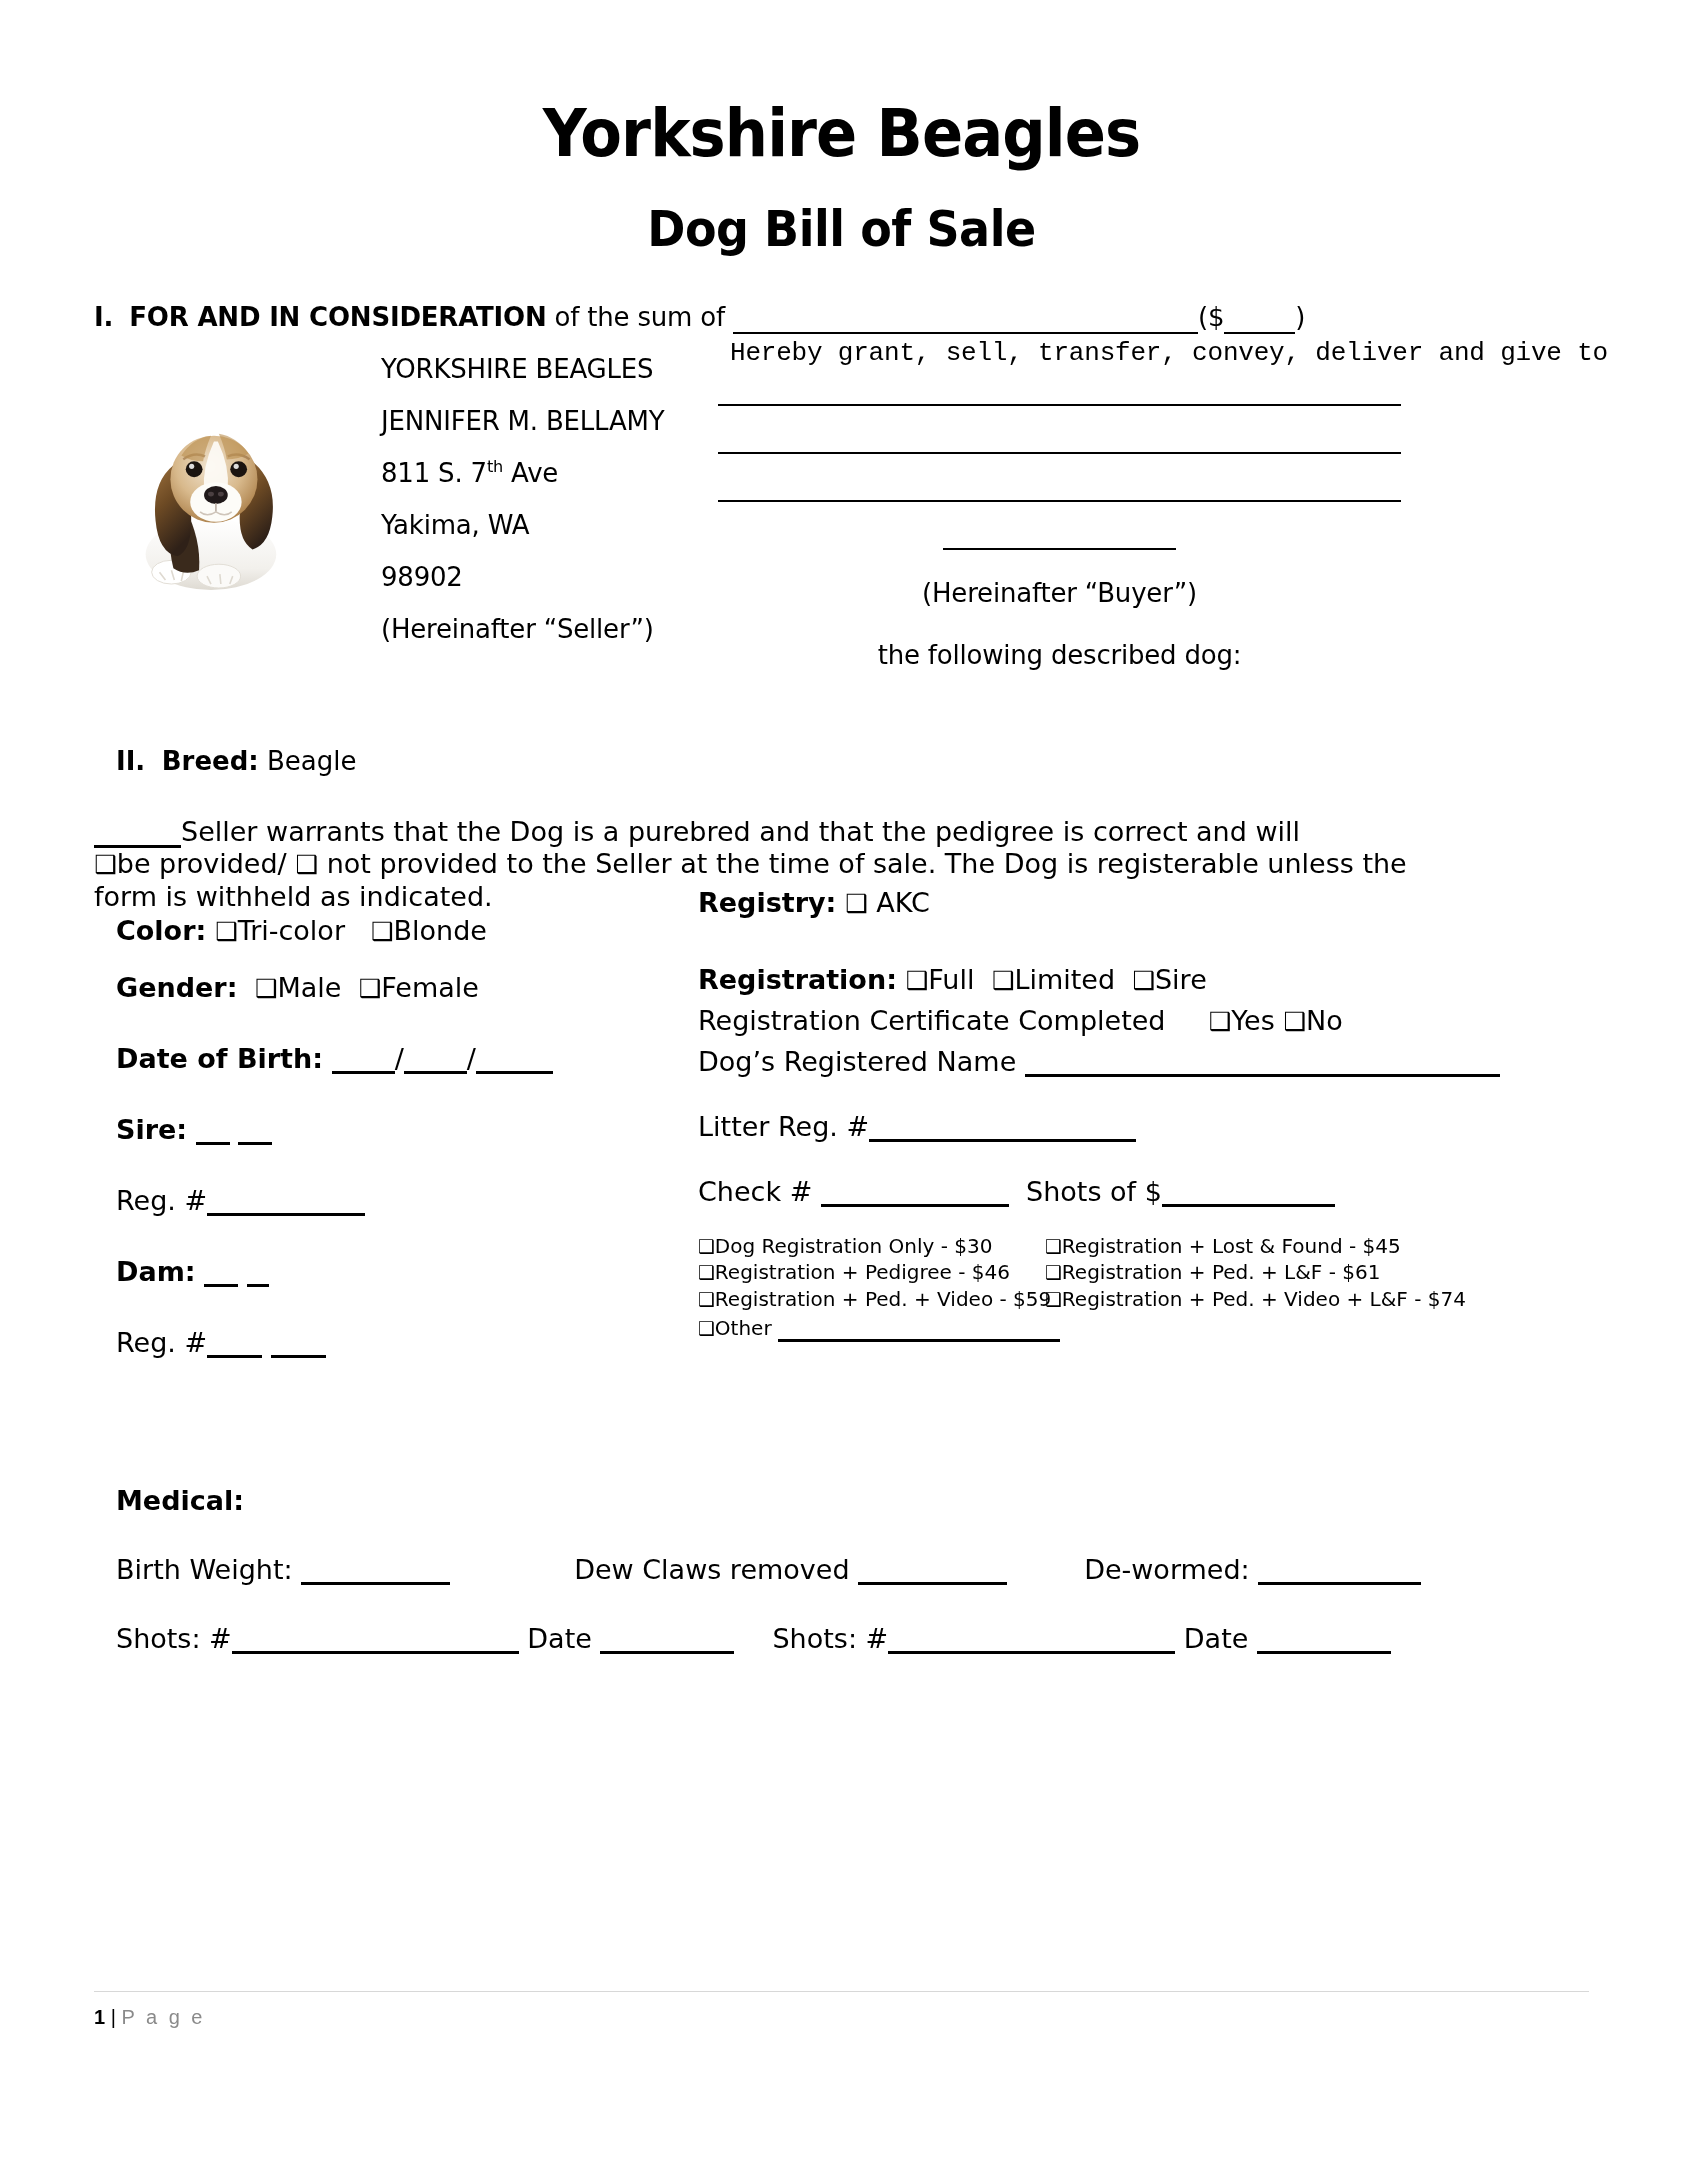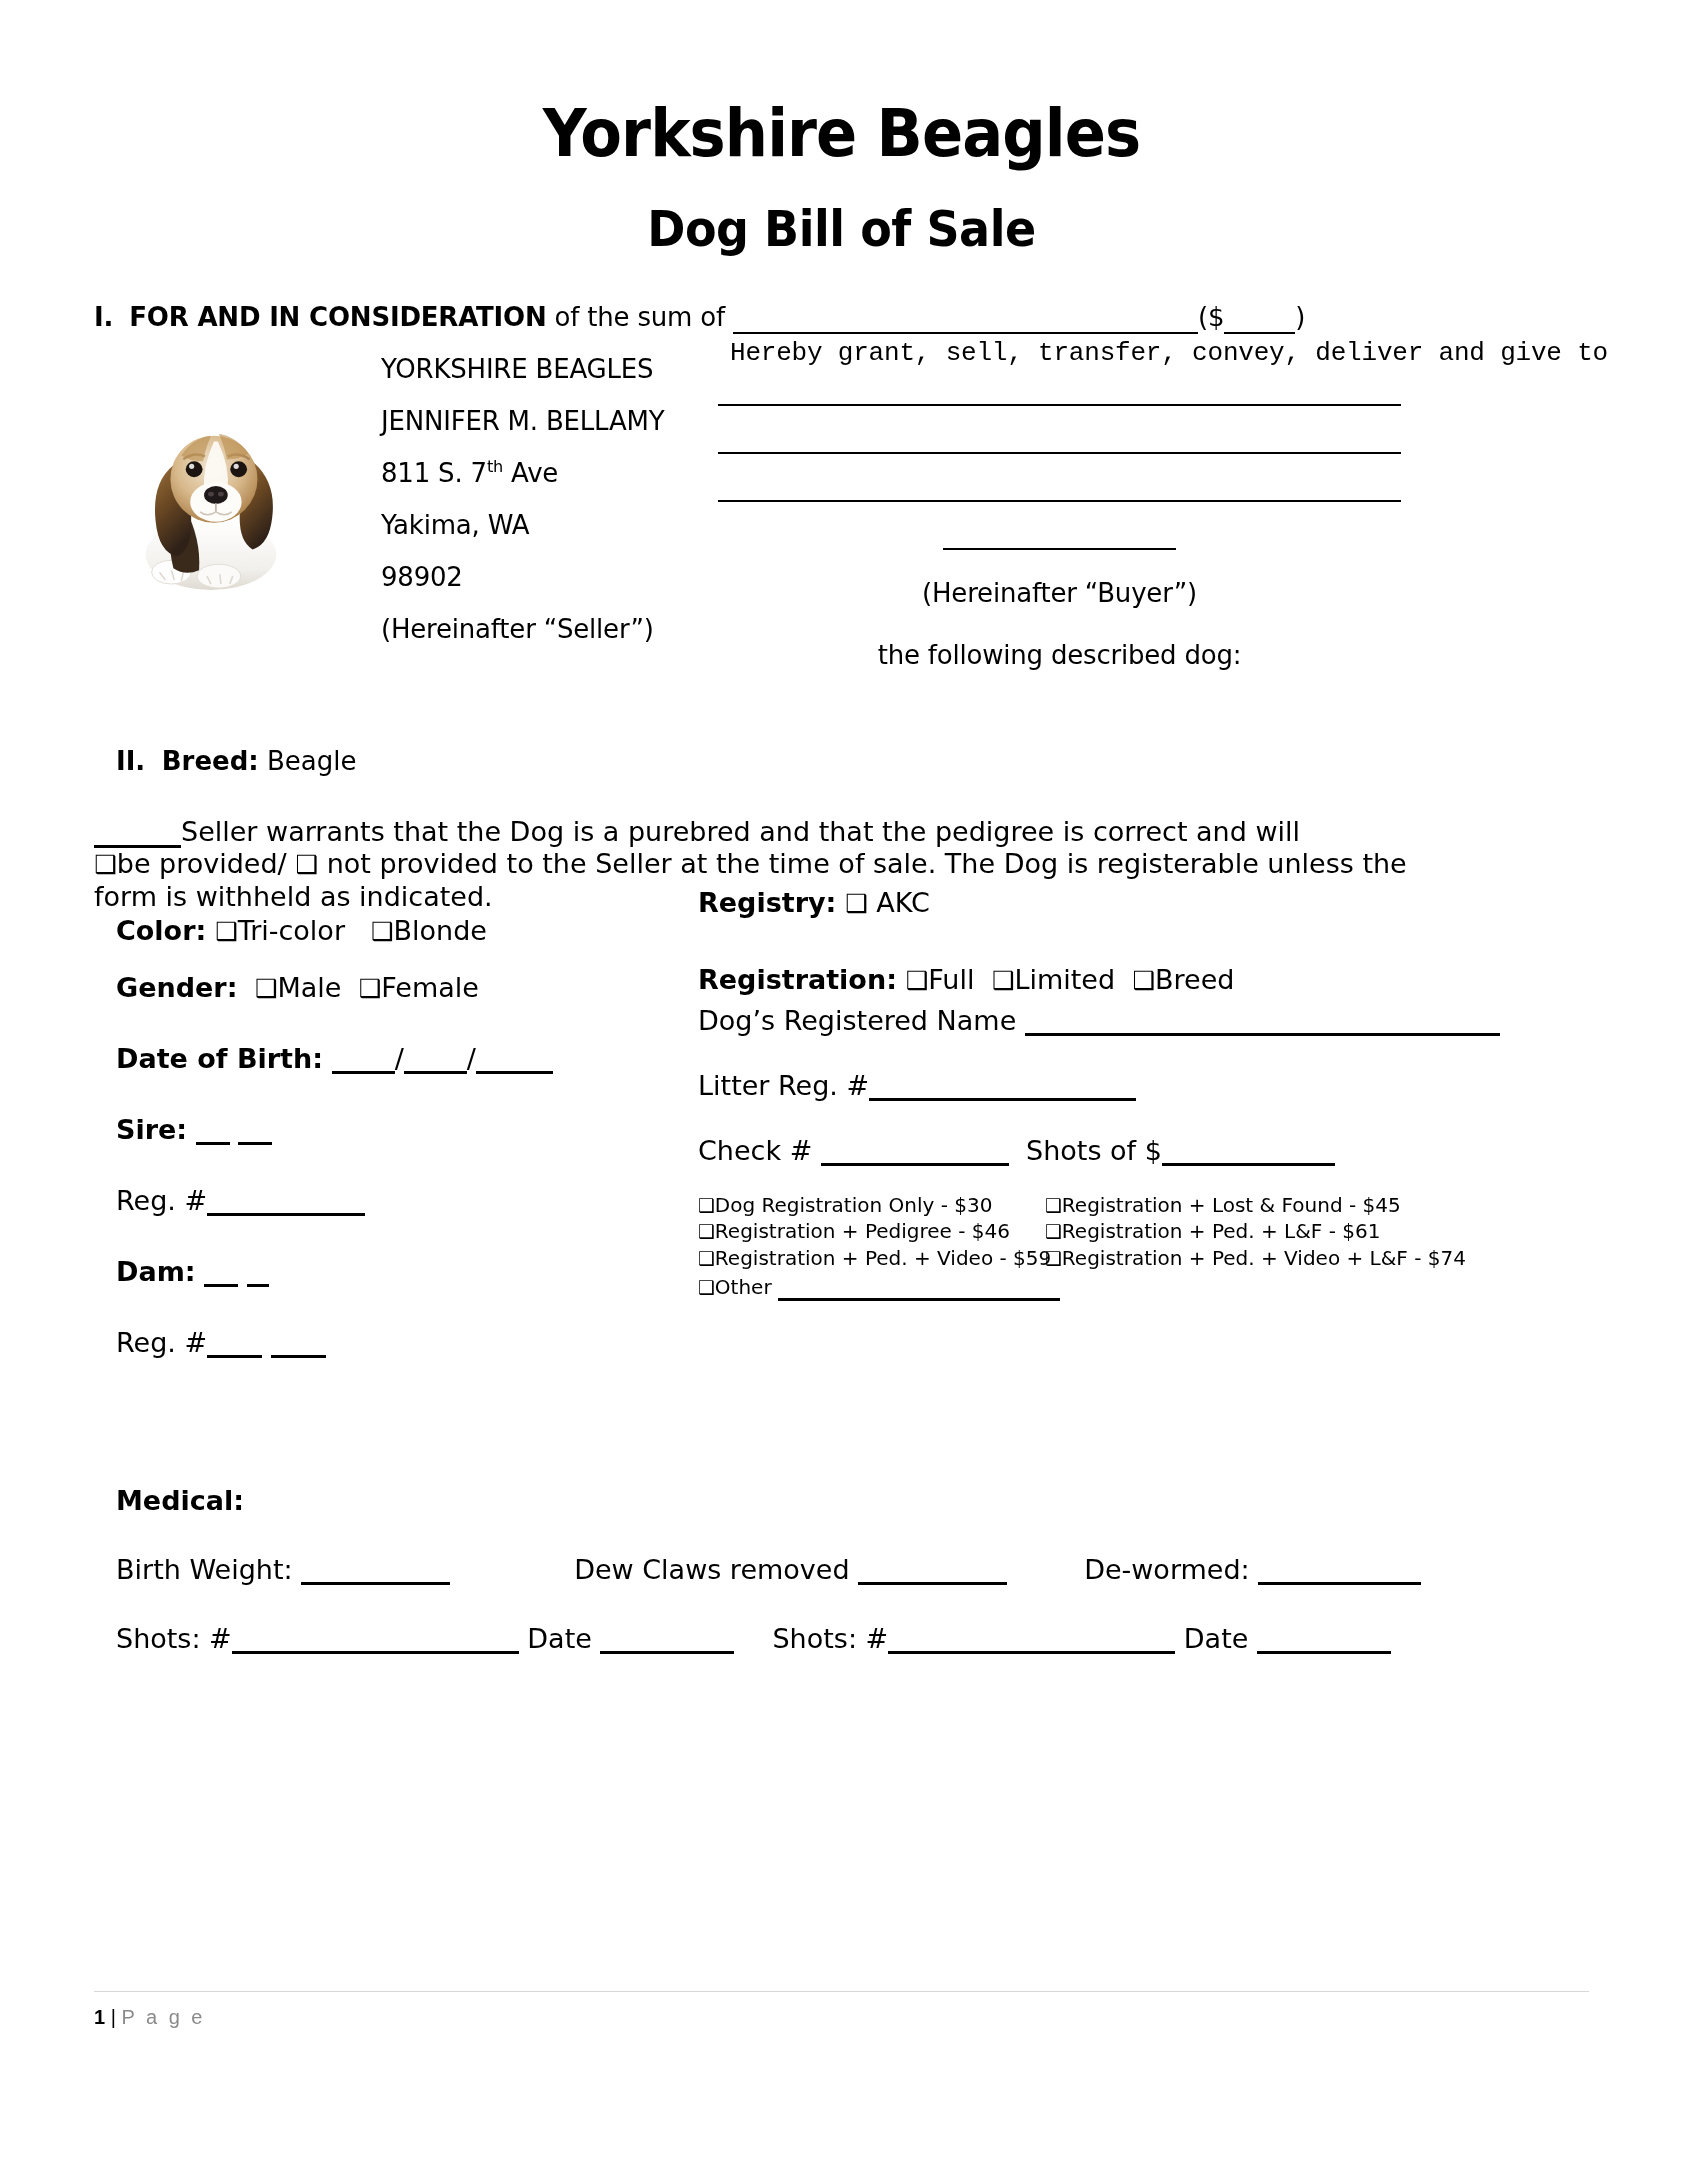--- a/index.html
+++ b/index.html
@@ -327,22 +327,23 @@
       <div class="frow"><span class="b">Dam:</span>&nbsp;<span class="ul-thick" style="width:34px"></span>&nbsp;<span class="ul-thick" style="width:22px"></span></div>
 
       <div class="frow"><span>Reg. #</span><span class="ul-thick" style="width:55px"></span>&nbsp;<span class="ul-thick" style="width:55px"></span></div>
     </div>
 
     <div class="col-right">
       <div class="frow"><span class="b">Registry:</span>&nbsp;<span class="cb">❑</span><span> AKC</span></div>
 
       <div class="gap-big"></div>
 
-      <div class="frow"><span class="b">Registration:</span>&nbsp;<span class="cb">❑</span><span>Full</span>&nbsp;&nbsp;<span class="cb">❑</span><span>Limited</span>&nbsp;&nbsp;<span class="cb">❑</span><span>Breed</span></div>
-
+      <div class="frow"><span class="b">Registration:</span>&nbsp;<span class="cb">❑</span><span>Full</span>&nbsp;&nbsp;<span class="cb">❑</span><span>Limited</span>&nbsp;&nbsp;<span class="cb">❑</span><span>Sire</span></div>
+
+      <div class="frow"><span>Registration Certificate Completed</span>&nbsp;&nbsp;&nbsp;&nbsp;&nbsp;<span class="cb">❑</span><span>Yes</span>&nbsp;<span class="cb">❑</span><span>No</span></div>
 
       <div class="frow"><span>Dog’s Registered Name</span>&nbsp;<span class="ul-thick" style="width:475px"></span></div>
 
       <div class="gap-med"></div>
 
       <div class="frow"><span>Litter Reg. #</span><span class="ul-thick" style="width:267px"></span></div>
 
 
       <div class="gap-med"></div>
 

